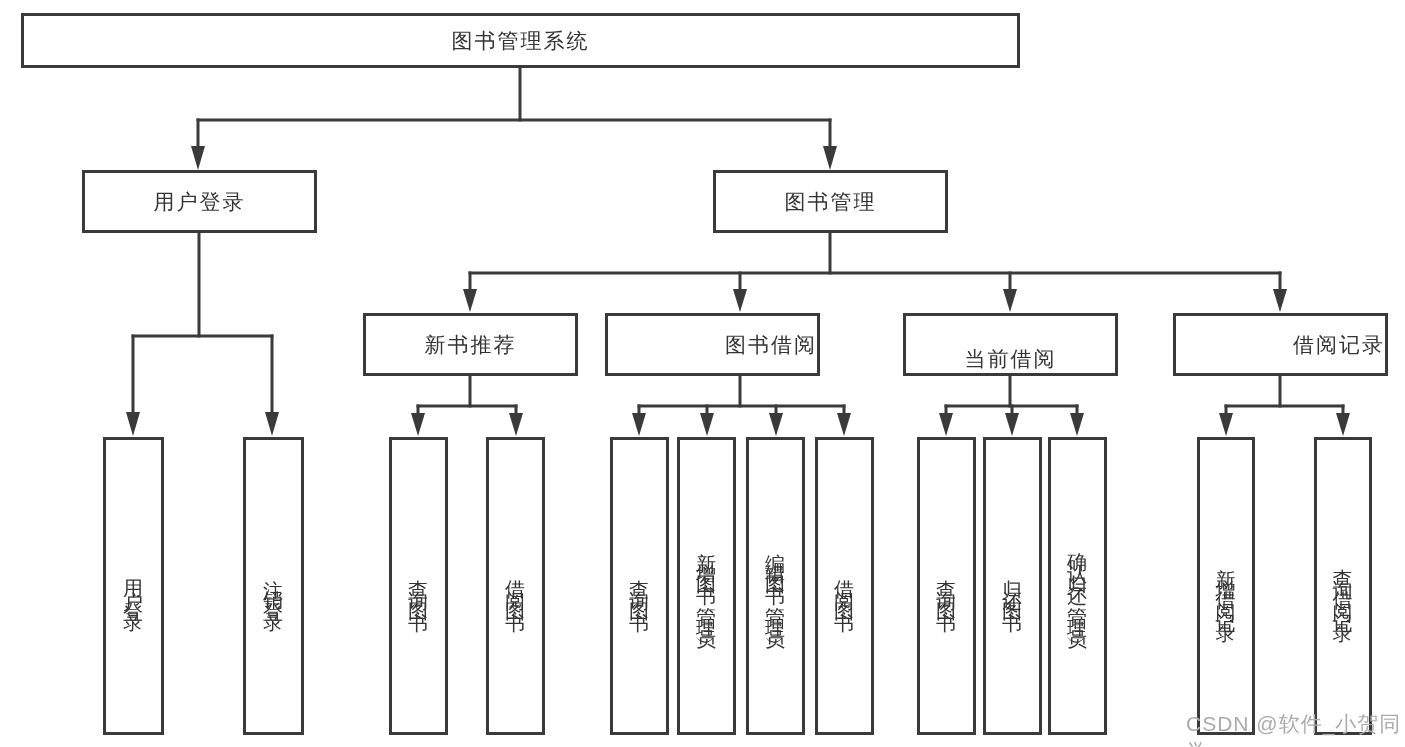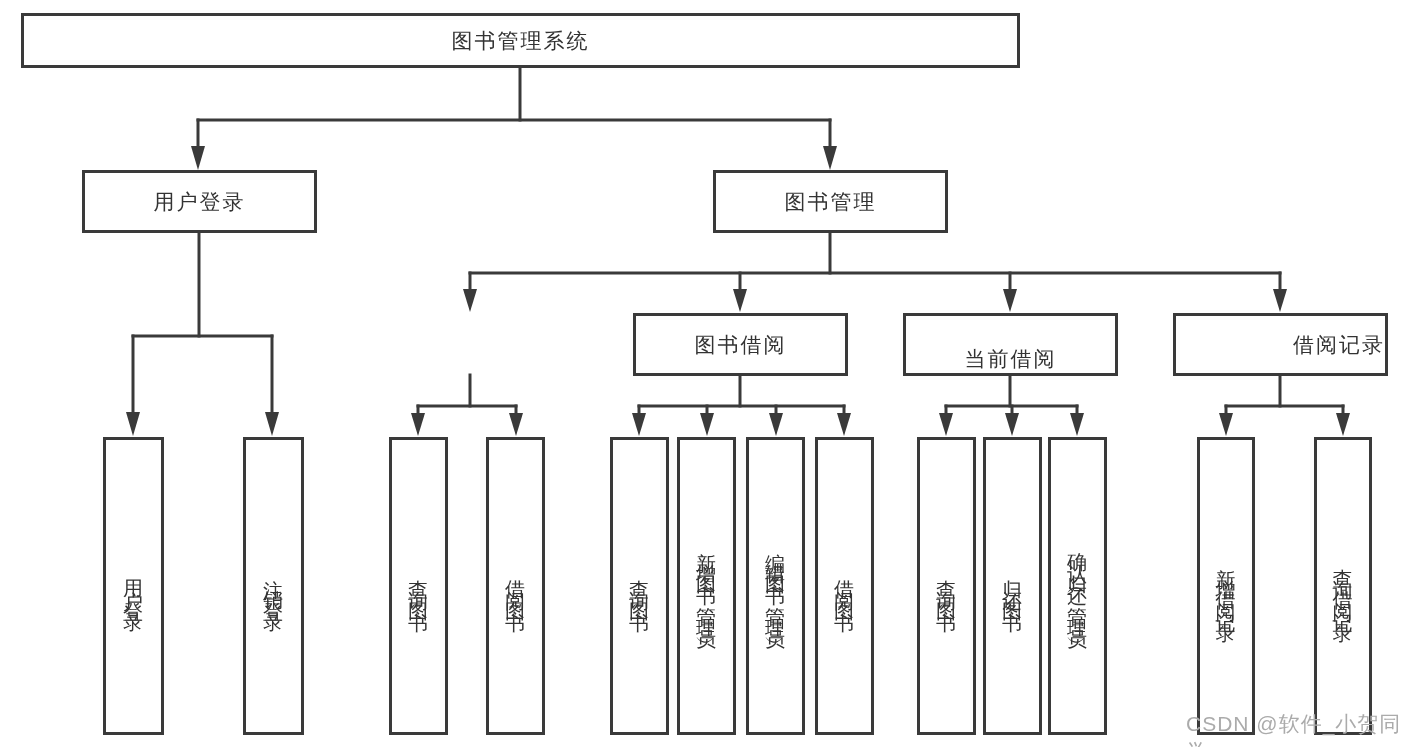--- a/index.html
+++ b/index.html
@@ -107,21 +107,24 @@
     <span>图书管理系统</span>
   </div>
 
   <div class="hbox" style="left:82px;top:170px;width:235px;height:63px;">
     <span>用户登录</span>
   </div>
   <div class="hbox" style="left:713px;top:170px;width:235px;height:63px;">
     <span>图书管理</span>
   </div>
 
-  <div class="hbox" style="left:633px;top:313px;width:215px;height:63px;">
+  <div class="hbox" style="left:363px;top:313px;width:215px;height:63px;">
+    <span>新书推荐</span>
+  </div>
+  <div class="hbox" style="left:605px;top:313px;width:215px;height:63px;justify-content:flex-end;">
     <span>图书借阅</span>
   </div>
   <div class="hbox" style="left:903px;top:313px;width:215px;height:63px;align-items:flex-end;">
     <span>当前借阅</span>
   </div>
   <div class="hbox" style="left:1173px;top:313px;width:215px;height:63px;justify-content:flex-end;">
     <span>借阅记录</span>
   </div>
 
   <div class="vbox" style="left:103px;width:61px;">

